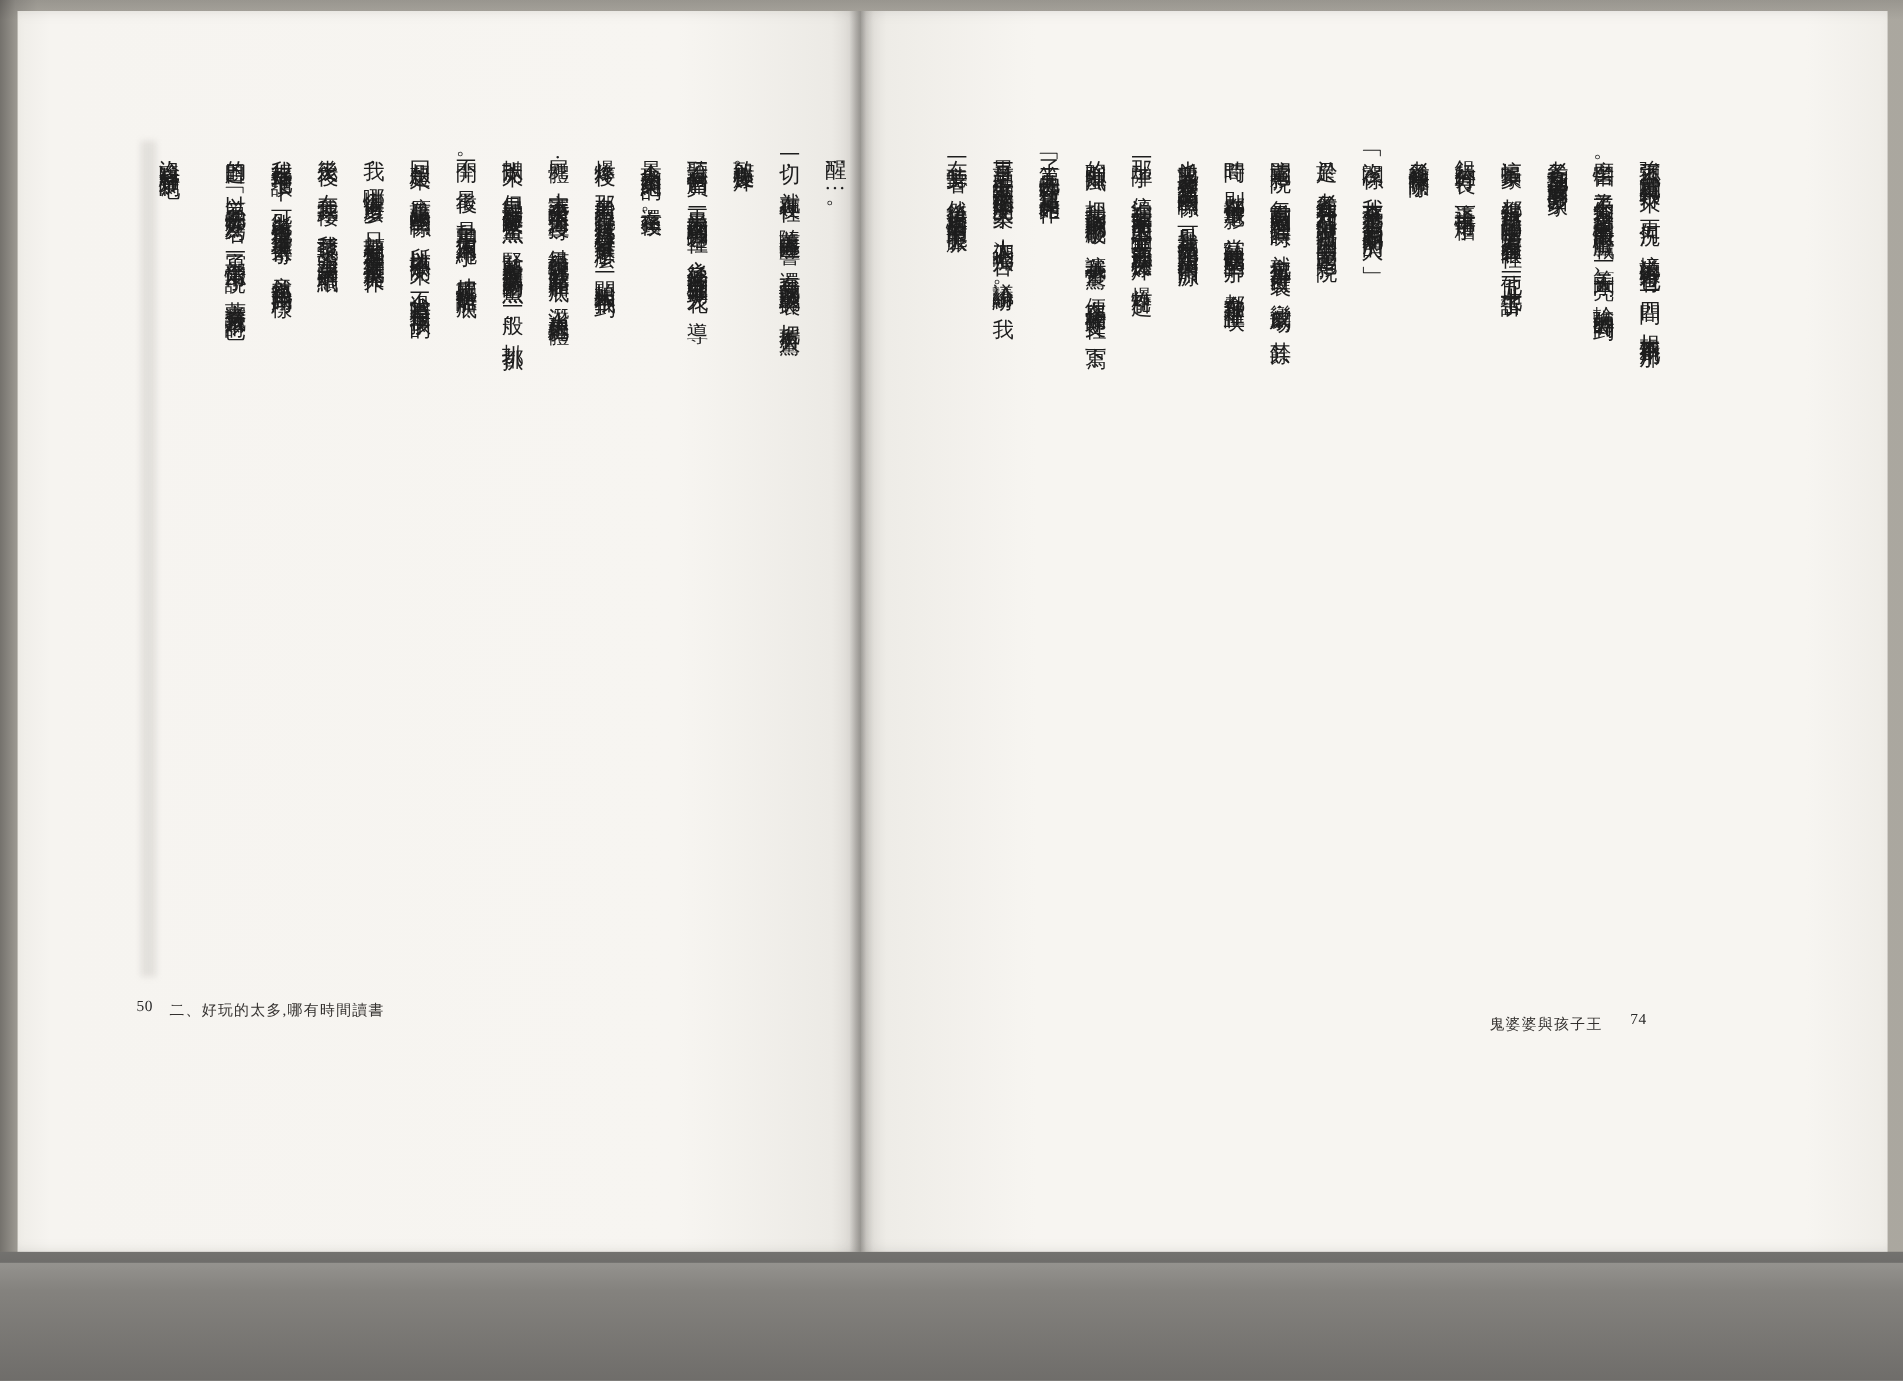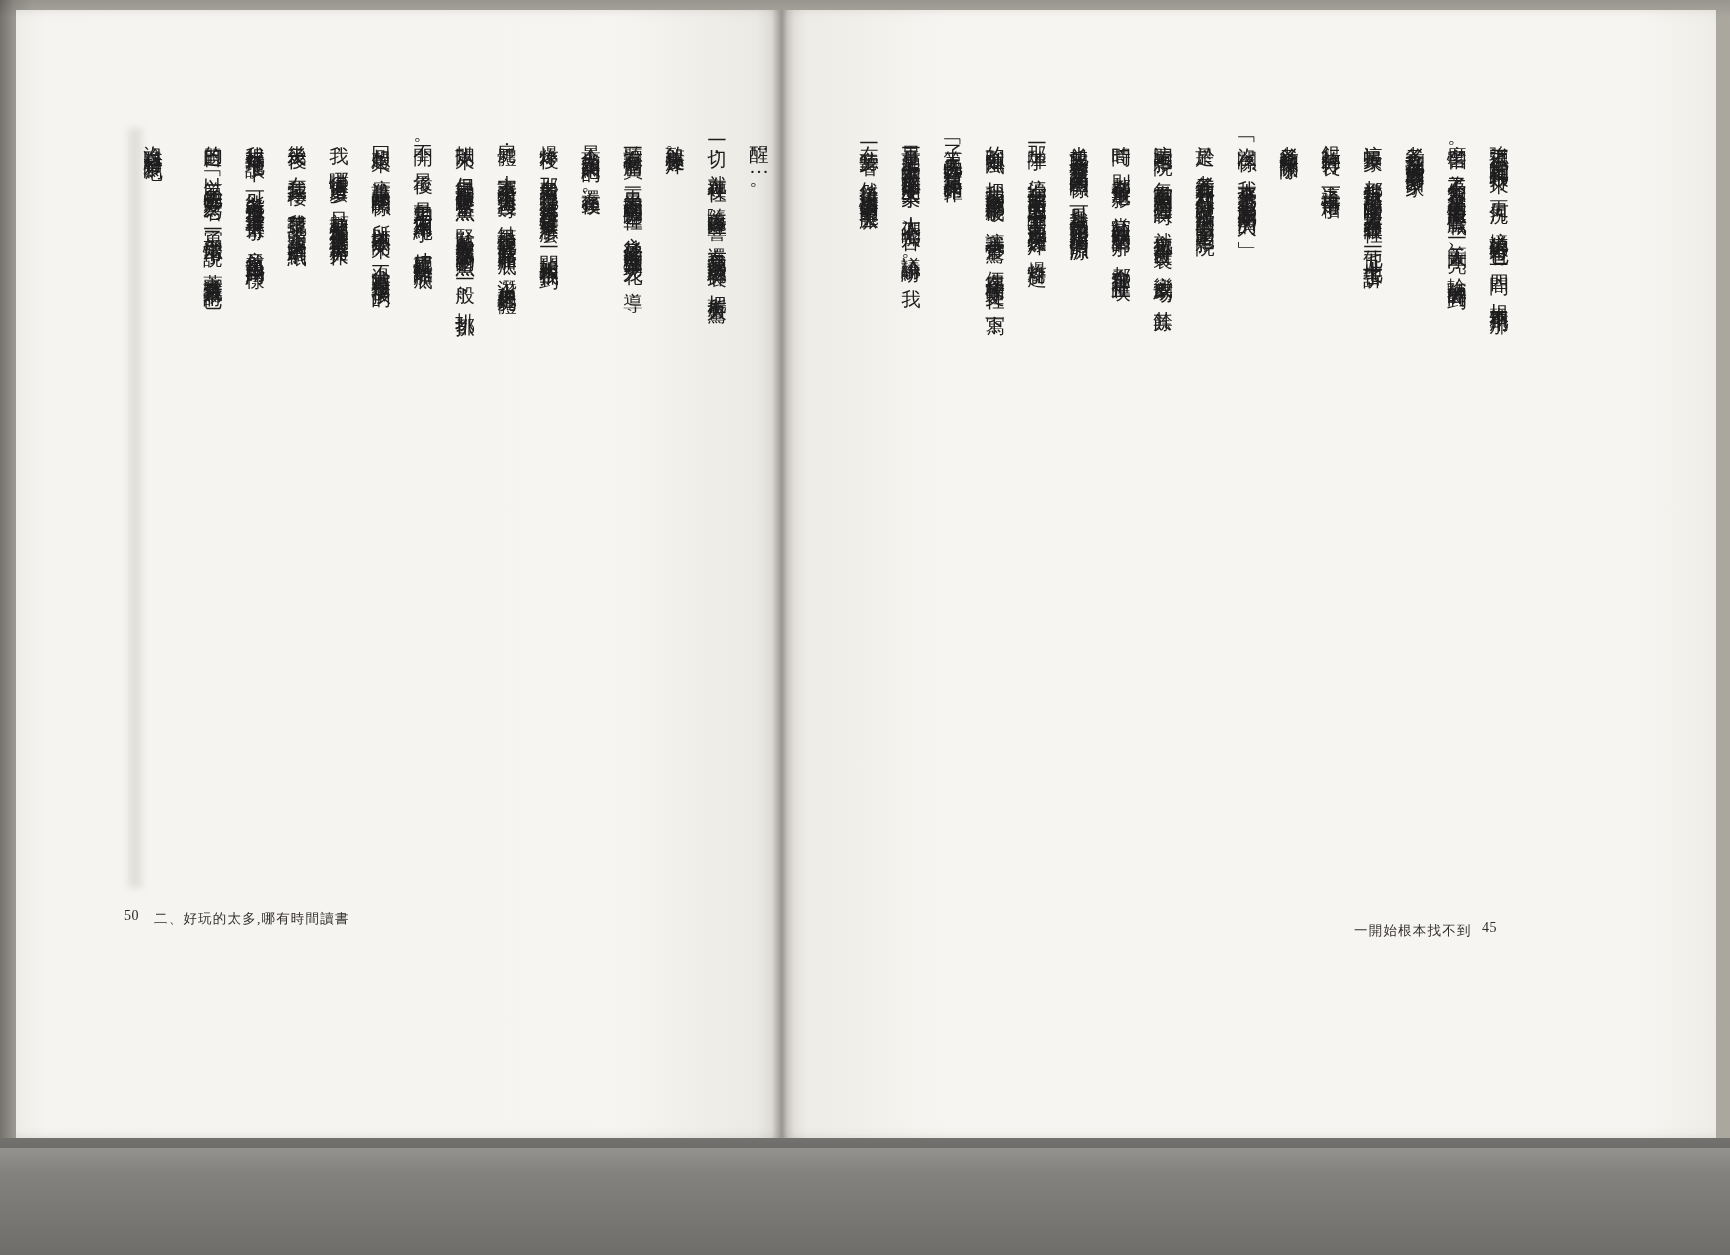--- a/index.html
+++ b/index.html
@@ -227,22 +227,22 @@
       <div class="colbox" style="left:616px;">
           <div class="vtext">老爸立刻拖著疲憊的身影回家了。</div>
         </div>
       <div class="colbox" style="left:658px;">
           <div class="vtext">麼害怕。為了不知會不會發生的事情而心驚膽戰,一等天剛亮、輪班的時間到,</div>
         </div>
       <div class="colbox" style="left:700px;">
           <div class="vtext">強盜也不一定就闖到銀行來;更何況,境港的銀行也有三、四間,根本就不用那</div>
         </div>
 
-      <div class="runhead" style="left:572px; top:912px;">一開始根本找不到</div>
-      <div class="pagenum" style="left:700px; top:910px;">45</div>
+      <div class="runhead" style="left:572px; top:912px;">鬼婆婆與孩子王</div>
+      <div class="pagenum" style="left:700px; top:910px;">74</div>
     </div>
 
     <div class="gutter"></div>
   </div>
 
   <div class="smudge" style="left:128px; top:128px; width:14px; height:760px;"></div>
   <div class="bottom-shadow"></div>
 </div>
 
 </body></html>

